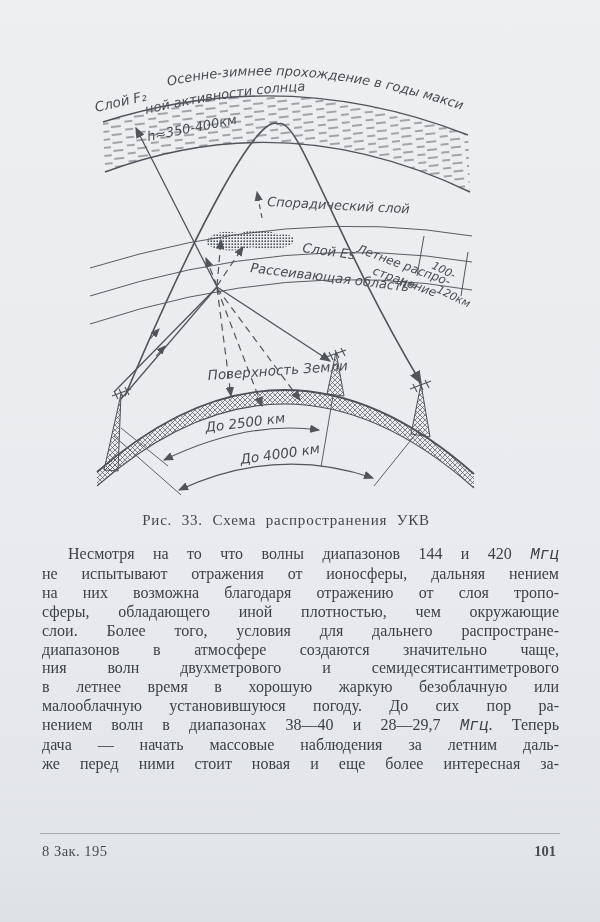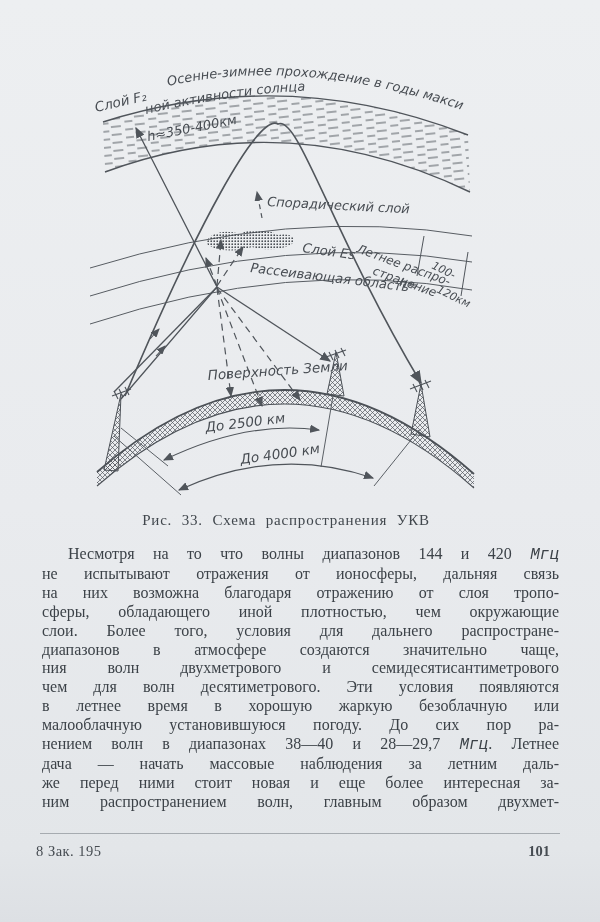--- a/index.html
+++ b/index.html
@@ -22,21 +22,21 @@
     font-size:16px;line-height:18.9px;color:#3c4248;
   }
   .tline{text-align:justify;text-align-last:justify;white-space:normal;}
   .tline:first-child{text-indent:26px;}
   .em{font-style:italic;font-family:Liberation Mono, monospace;}
   .footer-rule{
     position:absolute;top:833px;left:40px;width:520px;height:1px;
     background:#a6abb0;
   }
   .footer{
-    position:absolute;top:843px;left:36px;width:516px;height:20px;
+    position:absolute;top:843px;left:42px;width:516px;height:20px;
     font-size:14.5px;color:#464c52;
   }
   .footer .sig{position:absolute;left:0;top:0;letter-spacing:.5px;}
   .footer .pagenum{position:absolute;right:2px;top:0;font-weight:bold;}
 </style>
 </head>
 <body>
 
 <div class="page">
 
@@ -153,33 +153,31 @@
       <text x="206" y="432" font-size="13.5" transform="rotate(-7 206 432)">До 2500 км</text>
       <path d="M 179,490 Q 277,445 373,478" fill="none" stroke="#50555b" stroke-width="1.2" marker-start="url(#ahr)" marker-end="url(#ah)"></path>
       <text x="241" y="464" font-size="13.5" transform="rotate(-8 241 464)">До 4000 км</text>
     </g>
   </svg>
 
   <div class="caption">Рис. 33. Схема распространения УКВ</div>
 
   <div class="body-text">
       <div class="tline"><span>Несмотря на то что волны диапазонов 144 и 420 </span><span class="em">Мгц</span></div>
-      <div class="tline"><span>не испытывают отражения от ионосферы, дальняя связь</span></div>
+      <div class="tline"><span>не испытывают отражения от ионосферы, дальняя нением</span></div>
       <div class="tline"><span>на них возможна благодаря отражению от слоя тропо-</span></div>
       <div class="tline"><span>сферы, обладающего иной плотностью, чем окружающие</span></div>
       <div class="tline"><span>слои. Более того, условия для дальнего распростране-</span></div>
       <div class="tline"><span>диапазонов в атмосфере создаются значительно чаще,</span></div>
       <div class="tline"><span>ния волн двухметрового и семидесятисантиметрового</span></div>
-      <div class="tline"><span>чем для волн десятиметрового. Эти условия появляются</span></div>
       <div class="tline"><span>в летнее время в хорошую жаркую безоблачную или</span></div>
       <div class="tline"><span>малооблачную установившуюся погоду. До сих пор ра-</span></div>
-      <div class="tline"><span>нением волн в диапазонах 38—40 и 28—29,7 </span><span class="em">Мгц</span><span>. Летнее</span></div>
+      <div class="tline"><span>нением волн в диапазонах 38—40 и 28—29,7 </span><span class="em">Мгц</span><span>. Теперь</span></div>
       <div class="tline"><span>дача — начать массовые наблюдения за летним даль-</span></div>
       <div class="tline"><span>же перед ними стоит новая и еще более интересная за-</span></div>
-      <div class="tline"><span>ним распространением волн, главным образом двухмет-</span></div>
     </div>
 
   <div class="footer-rule"></div>
   <div class="footer">
     <span class="sig">8 Зак. 195</span>
     <span class="pagenum">101</span>
   </div>
 
 </div>
 

